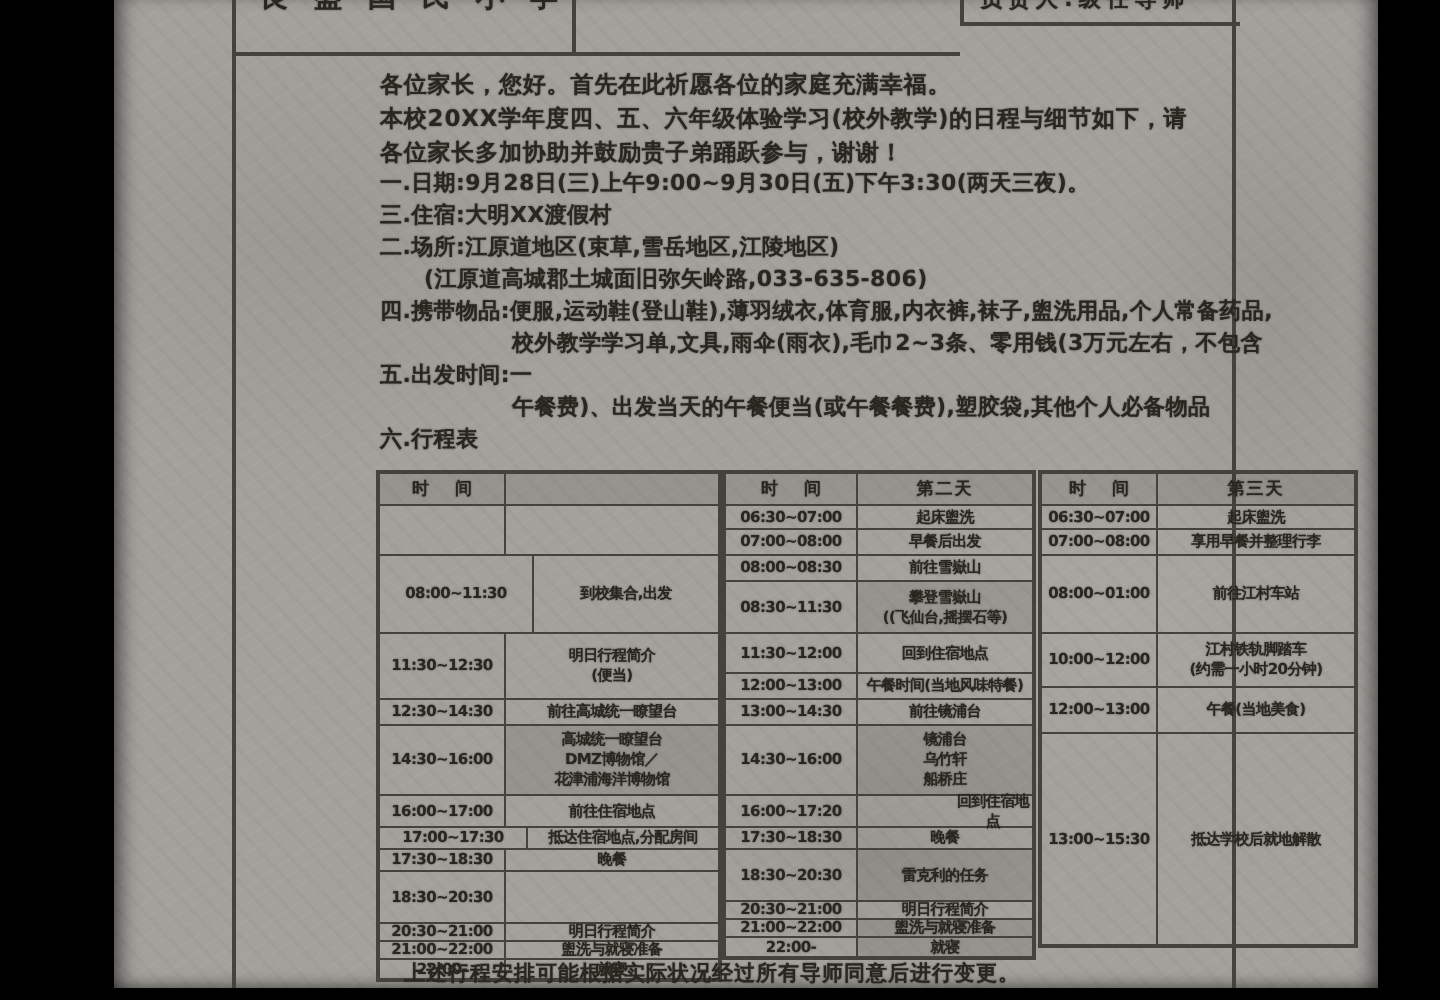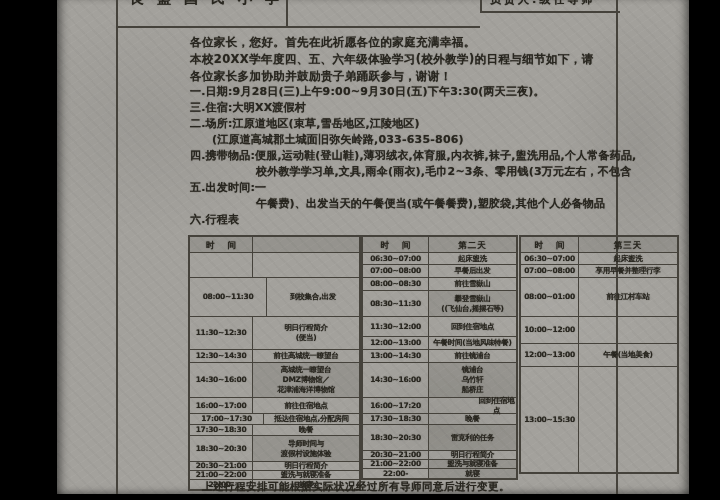--- a/index.html
+++ b/index.html
@@ -148,22 +148,20 @@
         <div class="srow" style="height: 11px;">
           <div class="tcell" style="width: 74px;">17:00~17:30</div>
           <div class="acell">抵达住宿地点,分配房间</div>
         </div>
         <div class="srow" style="height: 11px;">
           <div class="tcell" style="width: 63px;">17:30~18:30</div>
           <div class="acell">晚餐</div>
         </div>
         <div class="srow" style="height: 26px;">
           <div class="tcell" style="width: 63px;">18:30~20:30</div>
-          <div class="acell shaded">导师时间与
-渡假村设施体验</div>
         </div>
         <div class="srow" style="height: 9px;">
           <div class="tcell" style="width: 63px;">20:30~21:00</div>
           <div class="acell">明日行程简介</div>
         </div>
         <div class="srow" style="height: 9px;">
           <div class="tcell" style="width: 63px;">21:00~22:00</div>
           <div class="acell">盥洗与就寝准备</div>
         </div>
         <div class="srow" style="height: 10px;">
@@ -248,25 +246,28 @@
         <div class="srow" style="height: 13px;">
           <div class="tcell" style="width: 58px;">07:00~08:00</div>
           <div class="acell">享用早餐并整理行李</div>
         </div>
         <div class="srow" style="height: 39px;">
           <div class="tcell" style="width: 58px;">08:00~01:00</div>
           <div class="acell">前往江村车站</div>
         </div>
         <div class="srow" style="height: 27px;">
           <div class="tcell" style="width: 58px;">10:00~12:00</div>
+          <div class="acell">江村铁轨脚踏车
+(约需一小时20分钟)</div>
         </div>
         <div class="srow" style="height: 23px;">
           <div class="tcell" style="width: 58px;">12:00~13:00</div>
           <div class="acell">午餐(当地美食)</div>
         </div>
         <div class="srow" style="height: 106px;">
           <div class="tcell" style="width: 58px;">13:00~15:30</div>
+          <div class="acell">抵达学校后就地解散</div>
         </div>
       </div>
 
     <div class="footer-note scan-text">上述行程安排可能根据实际状况经过所有导师同意后进行变更。</div>
   </div>
 </div>
 
 </body></html>

